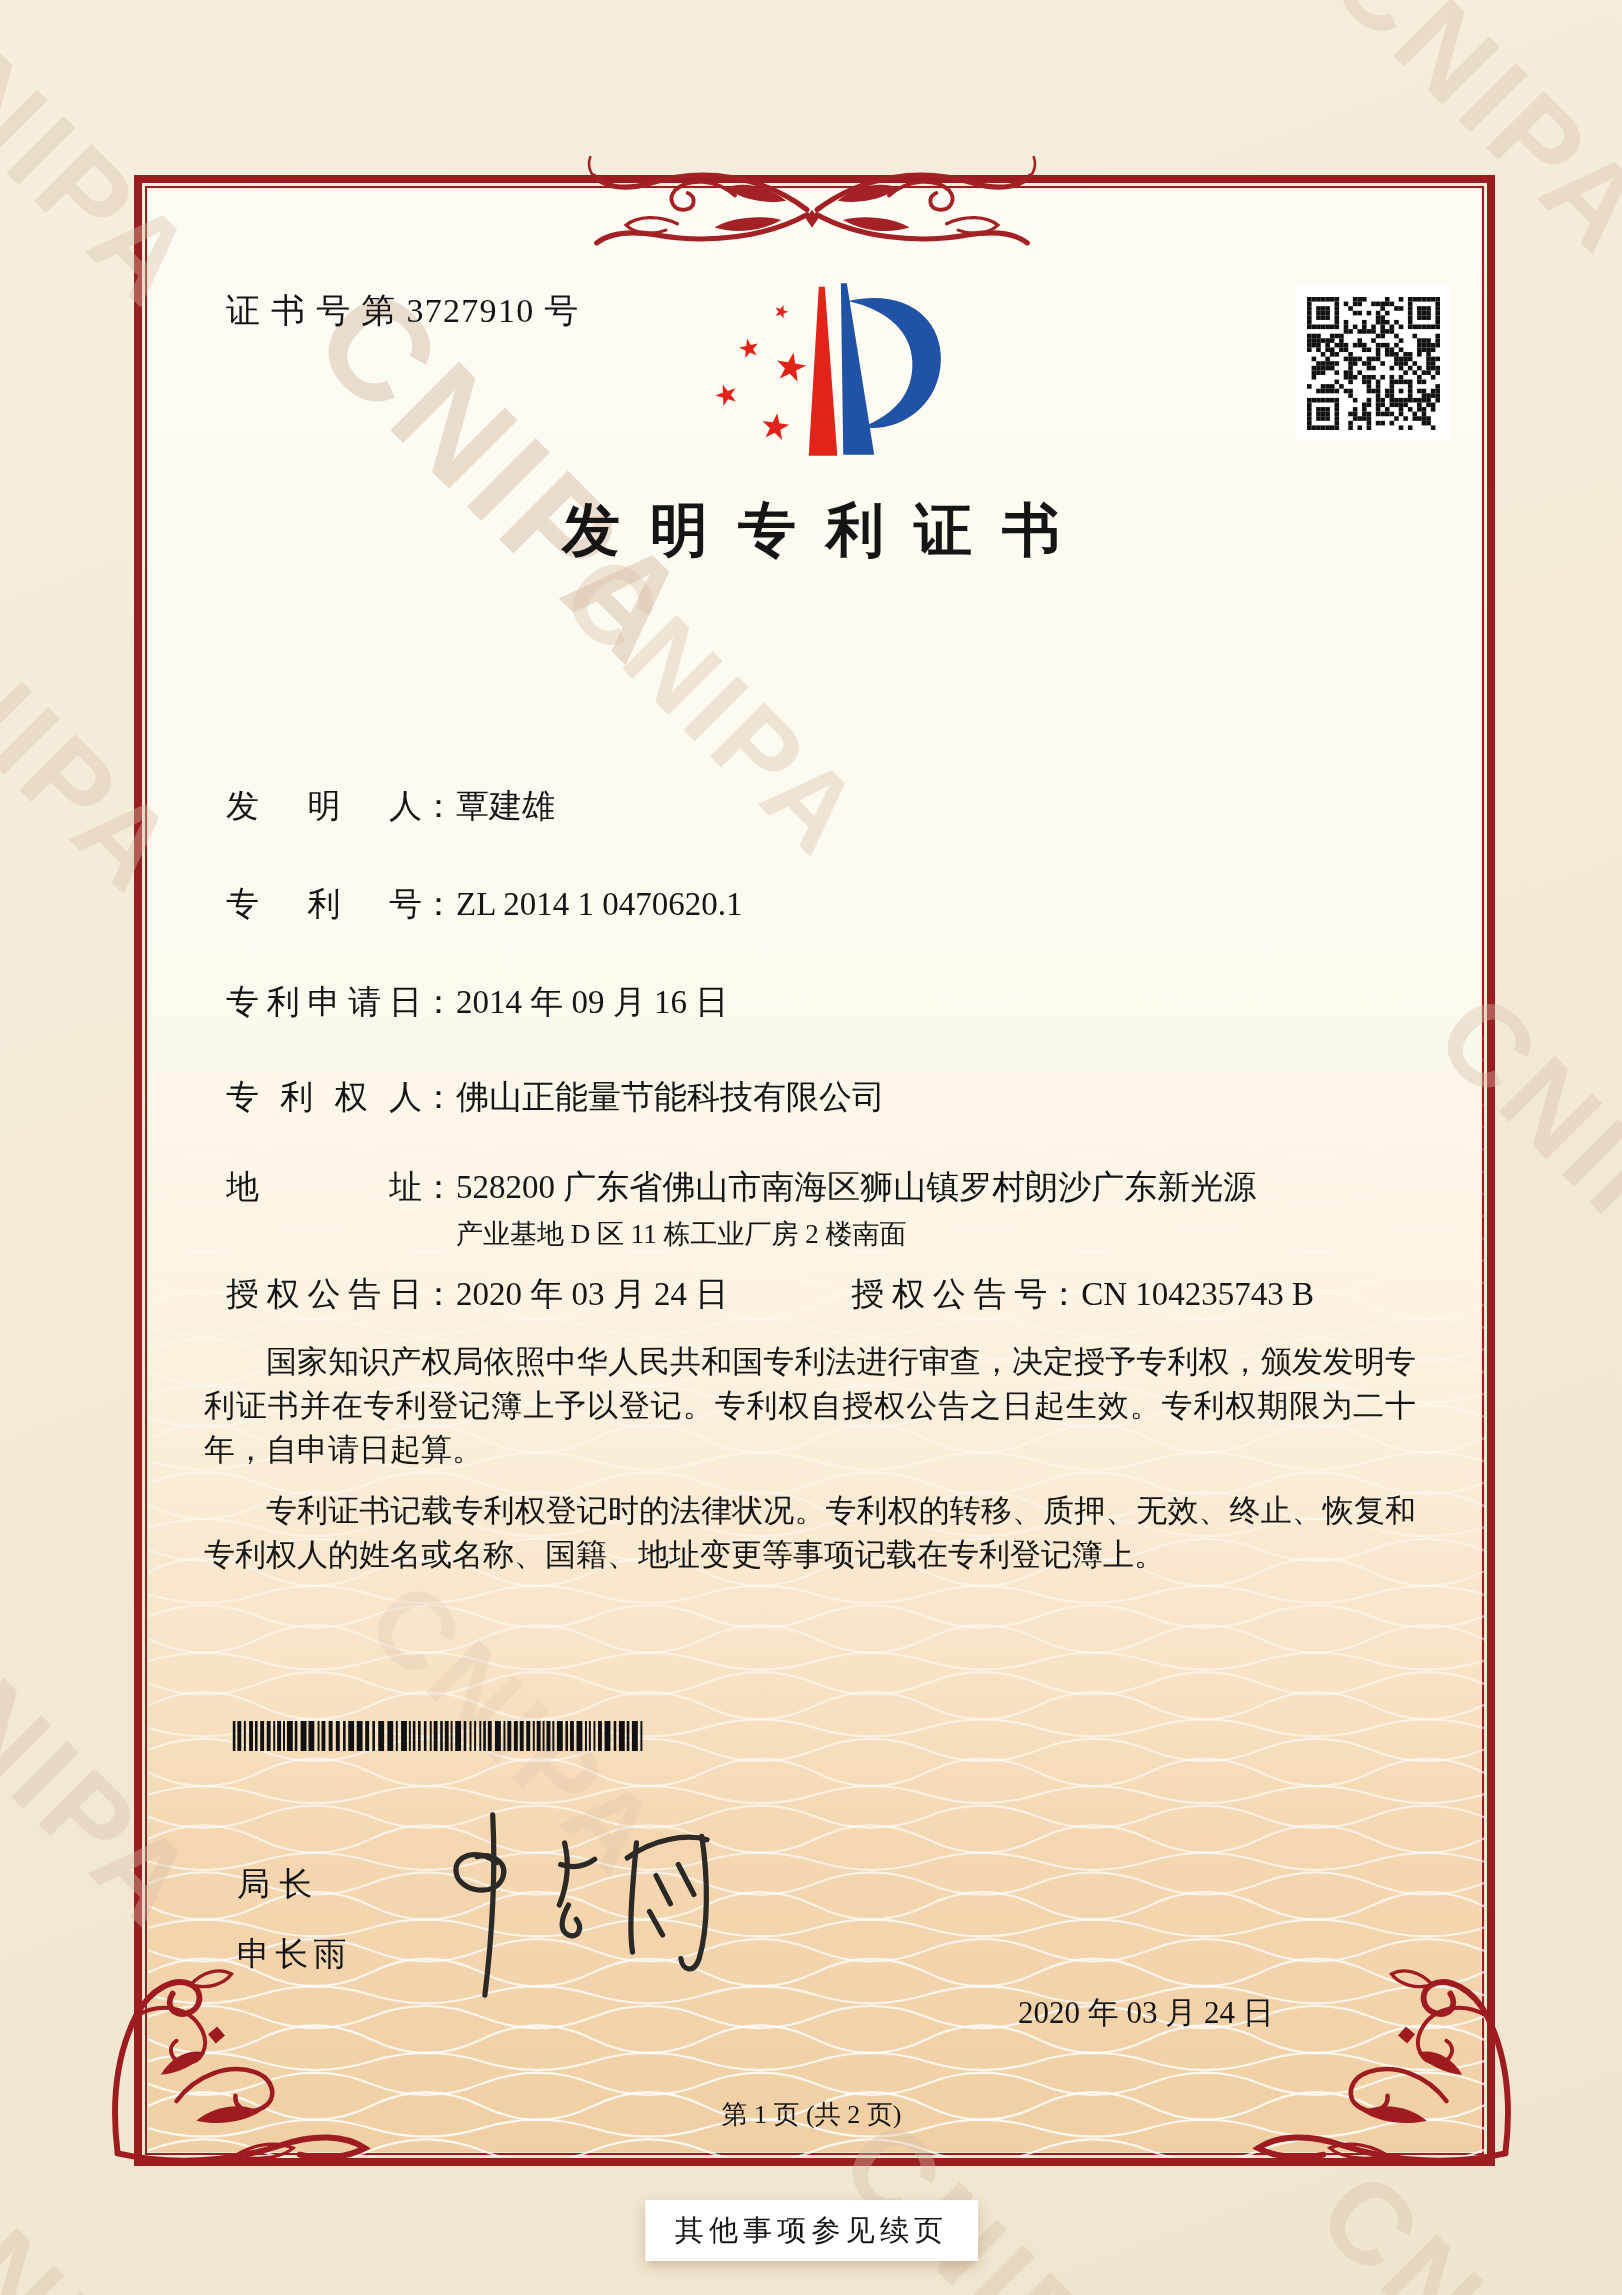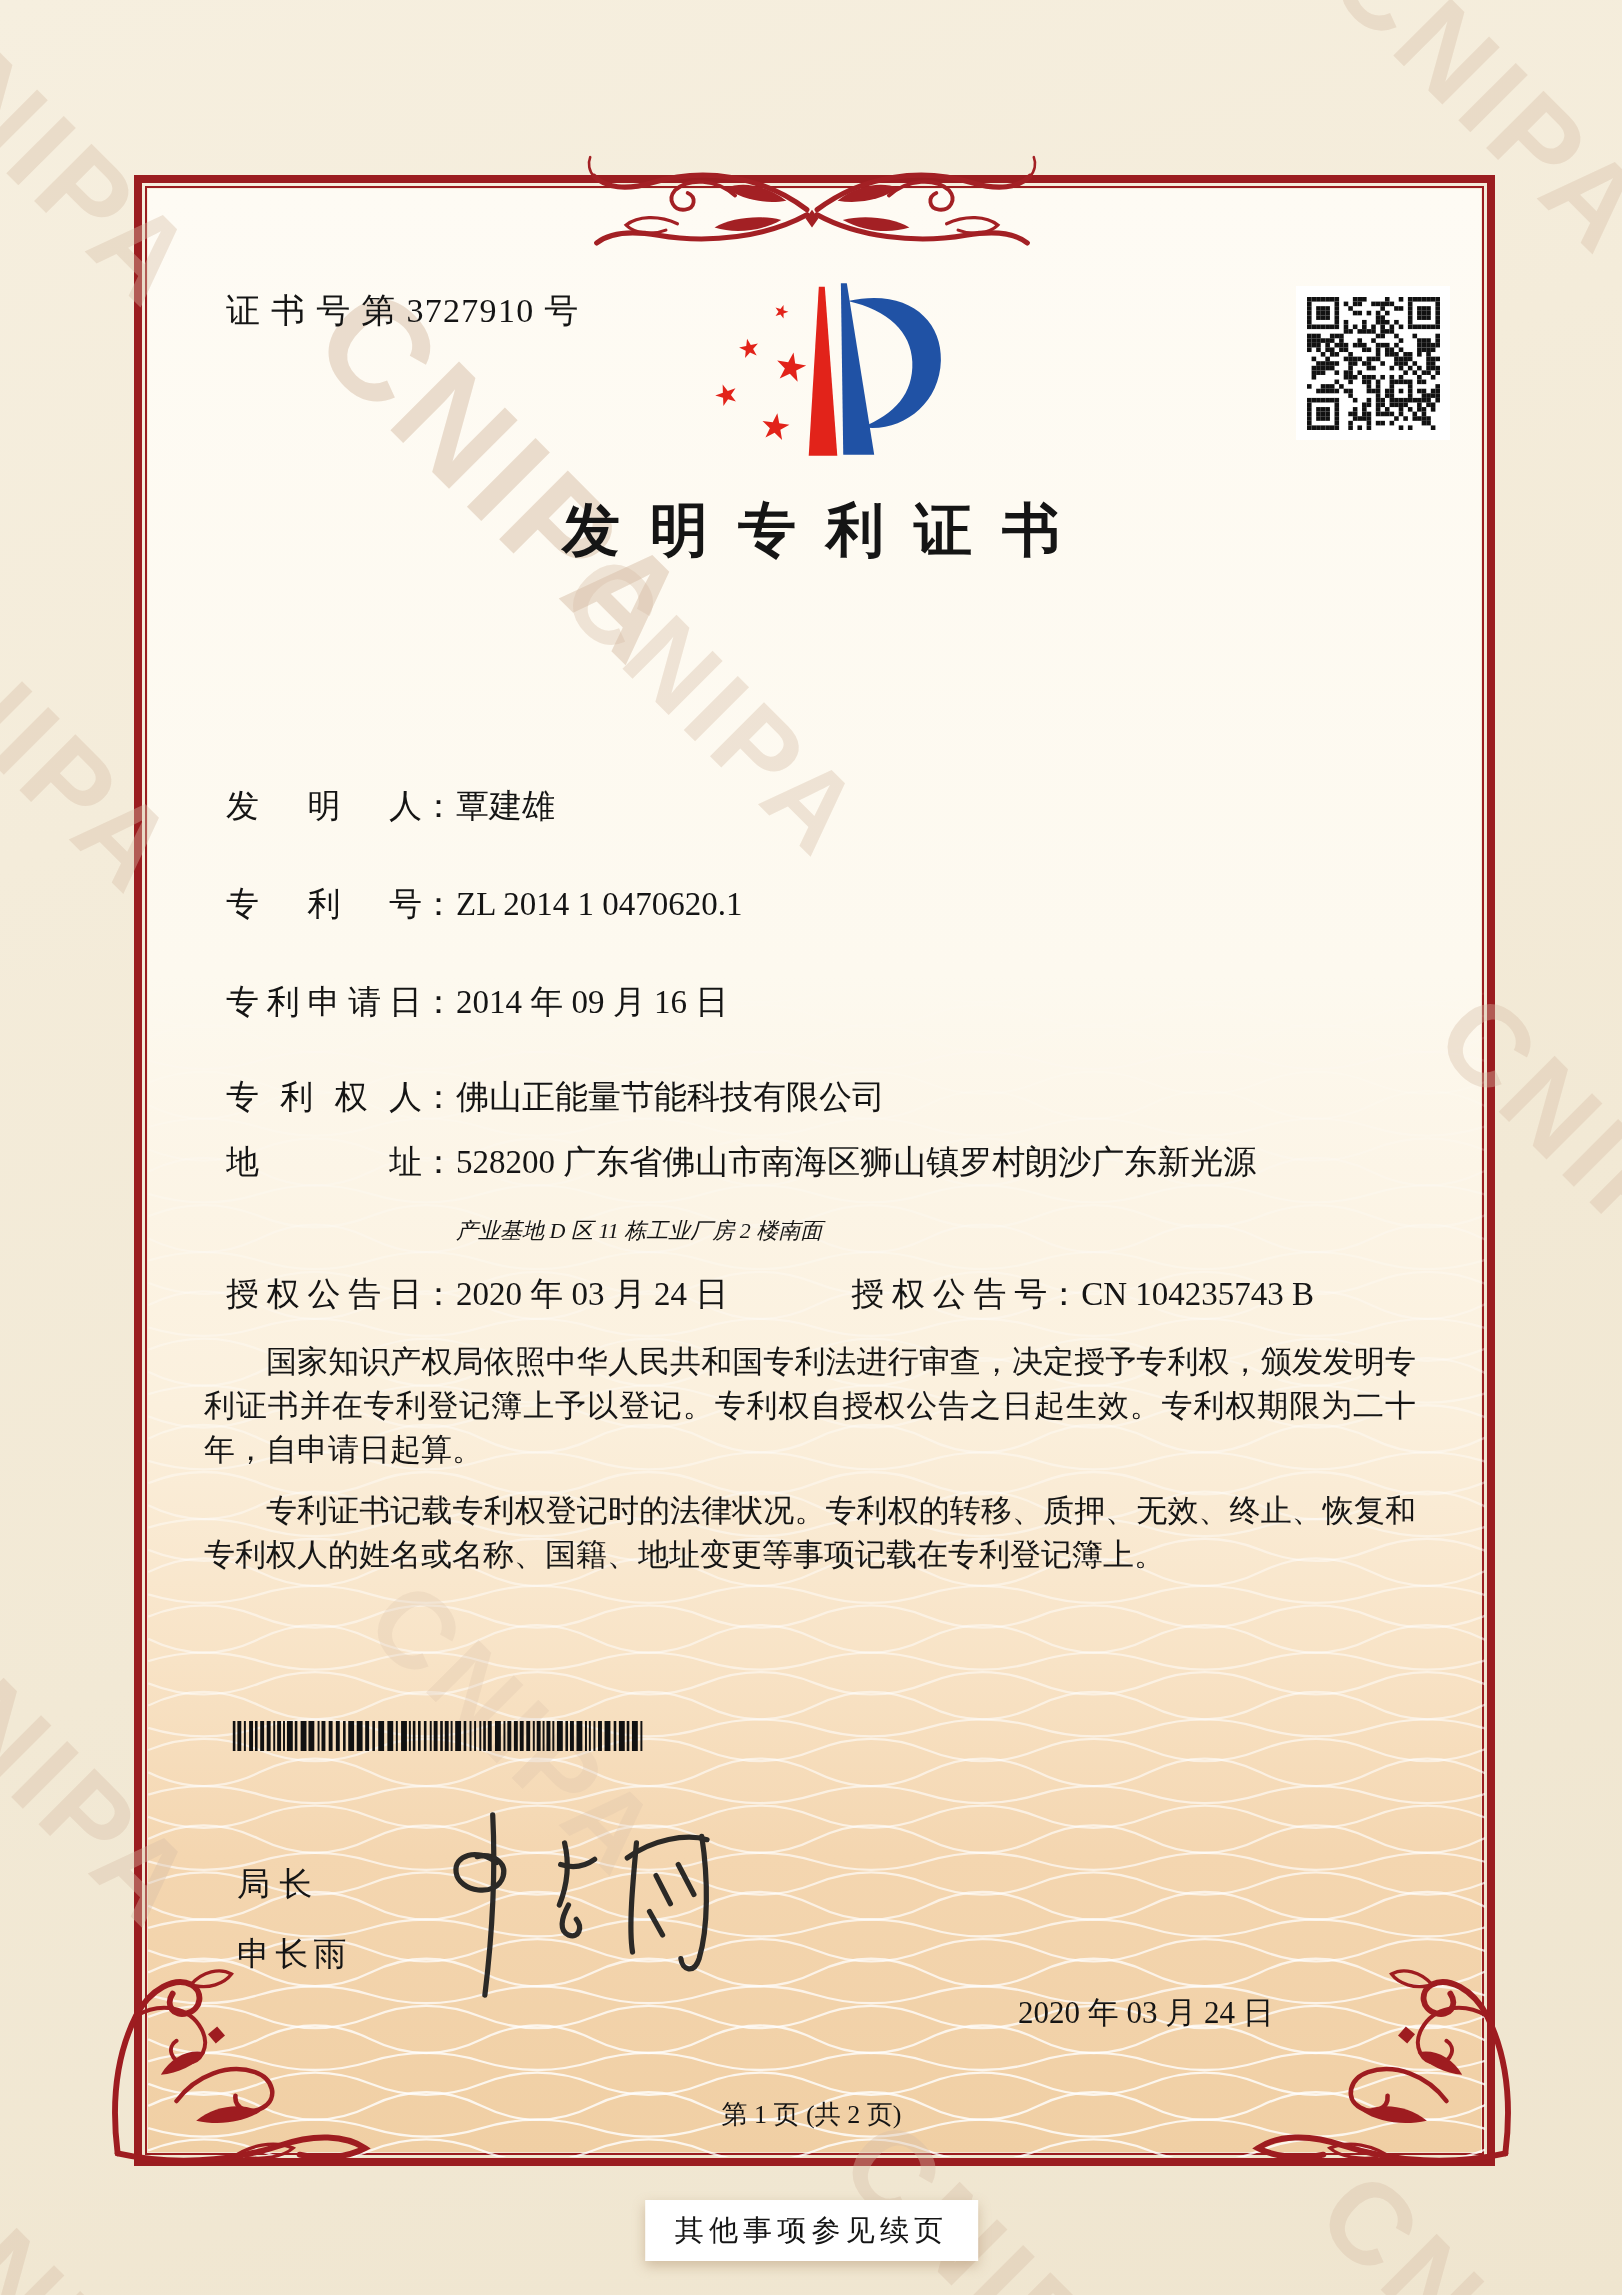--- a/index.html
+++ b/index.html
@@ -26,21 +26,21 @@
   .cert-no{left:226px;top:288px;font-size:34px;letter-spacing:1.3px;}
   .logo{left:692px;top:276px;}
   .qr-box{left:1296px;top:286px;width:154px;height:154px;background:#ffffff;}
   .qr-box svg{position:absolute;left:10.5px;top:10.5px;}
   .title{left:222px;top:492px;width:1178px;margin:0;text-align:center;
          font-size:58px;font-weight:bold;letter-spacing:30px;text-indent:30px;white-space:nowrap;}
 
   .field-row{left:226px;font-size:33px;white-space:nowrap;}
   .flabel{display:inline-block;width:196px;text-align:justify;text-align-last:justify;vertical-align:top;}
   .fcolon{display:inline-block;width:34px;}
-  .addr2{left:456px;font-size:22px;font-style:italic;}
+  .addr2{left:456px;font-size:27px;}
   .pair2{margin-left:123px;margin-top:26px;}
   .pair2 .flabel{width:196px;}
 
   .body-para{left:204px;width:1212px;font-size:31px;line-height:44px;
              text-align:justify;text-indent:62px;}
 
   .barcode{left:232px;top:1721px;width:419px;height:30px;}
   .sig-title{left:237px;top:1862px;font-size:33px;letter-spacing:9.2px;font-family:Liberation Serif, serif;}
   .sig-name{left:237px;top:1932px;font-size:33px;letter-spacing:5.2px;}
   .signature{left:419px;top:1807px;}
@@ -612,21 +612,21 @@
     </div>
     <div class="field-row" style="top:882px">
       <span class="flabel">专利号</span><span class="fcolon">：</span><span class="fvalue">ZL 2014 1 0470620.1</span>
     </div>
     <div class="field-row" style="top:980px">
       <span class="flabel">专利申请日</span><span class="fcolon">：</span><span class="fvalue">2014 年 09 月 16 日</span>
     </div>
     <div class="field-row" style="top:1075px">
       <span class="flabel">专利权人</span><span class="fcolon">：</span><span class="fvalue">佛山正能量节能科技有限公司</span>
     </div>
-    <div class="field-row" style="top:1140px">
+    <div class="field-row" style="top:1165px">
       <span class="flabel">地址</span><span class="fcolon">：</span><span class="fvalue">528200 广东省佛山市南海区狮山镇罗村朗沙广东新光源</span>
     </div>
     <div class="addr2" style="top:1216px">产业基地 D 区 11 栋工业厂房 2 楼南面</div>
     <div class="field-row" style="top:1272px">
       <span class="flabel">授权公告日</span><span class="fcolon">：</span><span class="fvalue">2020 年 03 月 24 日</span><span class="pair2"><span class="flabel">授权公告号</span><span class="fcolon">：</span><span class="fvalue">CN 104235743 B</span></span>
     </div>
 
     <div class="body-para" style="top:1340px">国家知识产权局依照中华人民共和国专利法进行审查，决定授予专利权，颁发发明专利证书并在专利登记簿上予以登记。专利权自授权公告之日起生效。专利权期限为二十年，自申请日起算。</div>
     <div class="body-para" style="top:1489px">专利证书记载专利权登记时的法律状况。专利权的转移、质押、无效、终止、恢复和专利权人的姓名或名称、国籍、地址变更等事项记载在专利登记簿上。</div>
 

